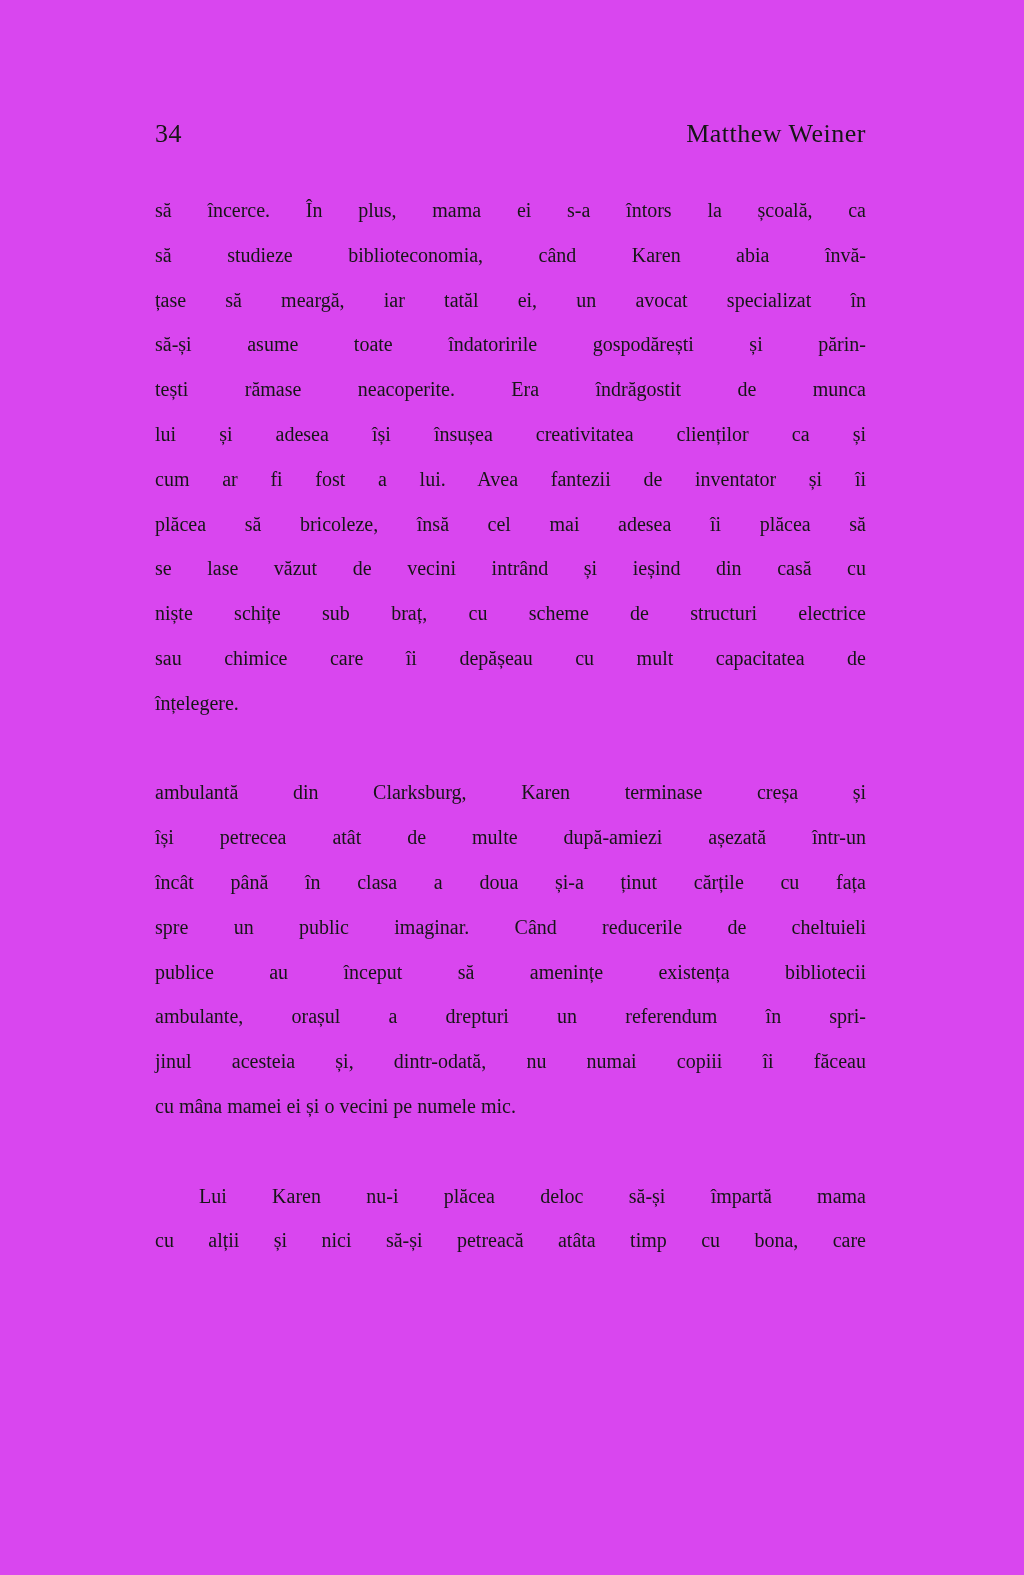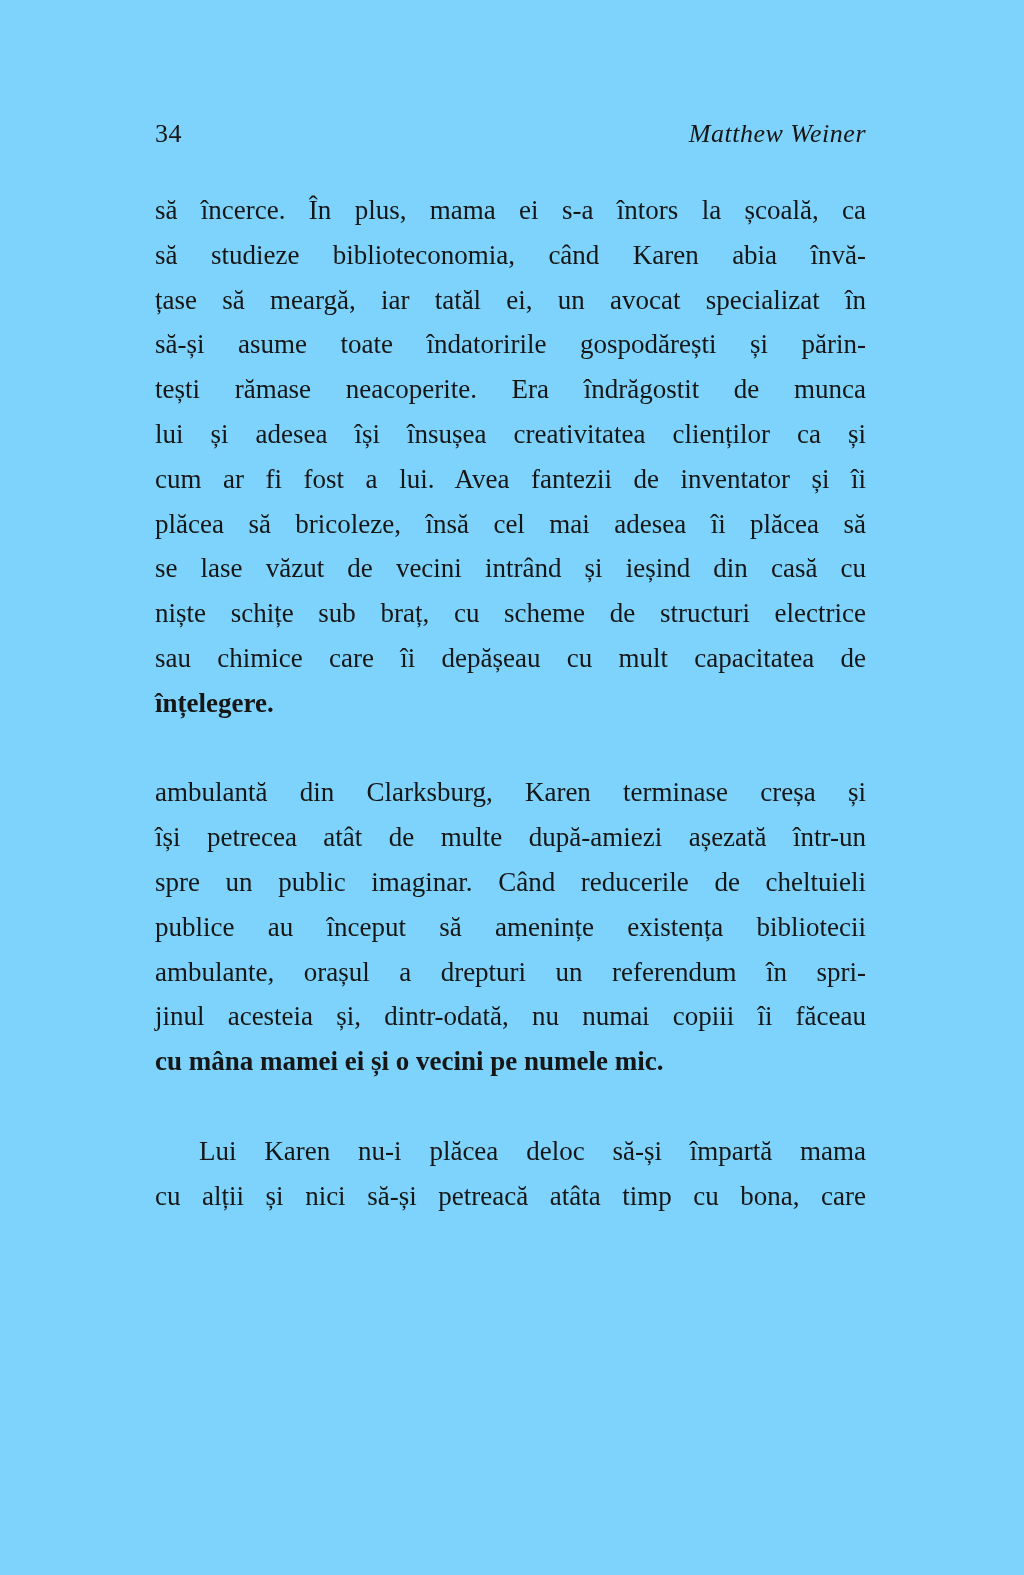--- a/index.html
+++ b/index.html
@@ -8,45 +8,45 @@
     width: 1024px;
     height: 1575px;
     font-family: "Liberation Serif", serif;
     color: #161616;
     overflow: hidden;
   }
   .page {
     position: relative;
     width: 1024px;
     height: 1575px;
-    background: #7dd3fc;
+    background: #d946ef;
     padding: 118px 158px 0 155px;
   }
   .running-head {
     display: flex;
     justify-content: space-between;
     align-items: baseline;
     font-size: 26px;
     line-height: 32px;
   }
   .folio { font-style: normal; letter-spacing: 0.5px; }
-  .author { font-style: italic; letter-spacing: 0.5px; }
+  .author { letter-spacing: 0.5px; }
   .body-text {
     margin-top: 38px;
-    font-size: 27px;
+    font-size: 20px;
     line-height: 44.8px;
   }
   .para { margin: 0; }
   .para + .para { margin-top: 44.8px; }
   .line {
     text-align: justify;
     text-align-last: justify;
     white-space: normal;
   }
-  .line.para-end { text-align-last: left; font-weight: bold; }
+  .line.para-end { text-align-last: left; }
   .line.indent { text-indent: 44px; }
 </style>
 </head>
 <body>
 
 <div class="page">
   <div class="running-head">
     <span class="folio">34</span>
     <span class="author">Matthew Weiner</span>
   </div>
@@ -61,20 +61,21 @@
         <div class="line">cum ar fi fost a lui. Avea fantezii de inventator și îi</div>
         <div class="line">plăcea să bricoleze, însă cel mai adesea îi plăcea să</div>
         <div class="line">se lase văzut de vecini intrând și ieșind din casă cu</div>
         <div class="line">niște schițe sub braț, cu scheme de structuri electrice</div>
         <div class="line">sau chimice care îi depășeau cu mult capacitatea de</div>
         <div class="line para-end">înțelegere.</div>
       </div>
       <div class="para">
         <div class="line">ambulantă din Clarksburg, Karen terminase creșa și</div>
         <div class="line">își petrecea atât de multe după-amiezi așezată într-un</div>
+        <div class="line">încât până în clasa a doua și-a ținut cărțile cu fața</div>
         <div class="line">spre un public imaginar. Când reducerile de cheltuieli</div>
         <div class="line">publice au început să amenințe existența bibliotecii</div>
         <div class="line">ambulante, orașul a drepturi un referendum în spri-</div>
         <div class="line">jinul acesteia și, dintr-odată, nu numai copiii îi făceau</div>
         <div class="line para-end">cu mâna mamei ei și o vecini pe numele mic.</div>
       </div>
       <div class="para">
         <div class="line indent">Lui Karen nu-i plăcea deloc să-și împartă mama</div>
         <div class="line">cu alții și nici să-și petreacă atâta timp cu bona, care</div>
       </div>

